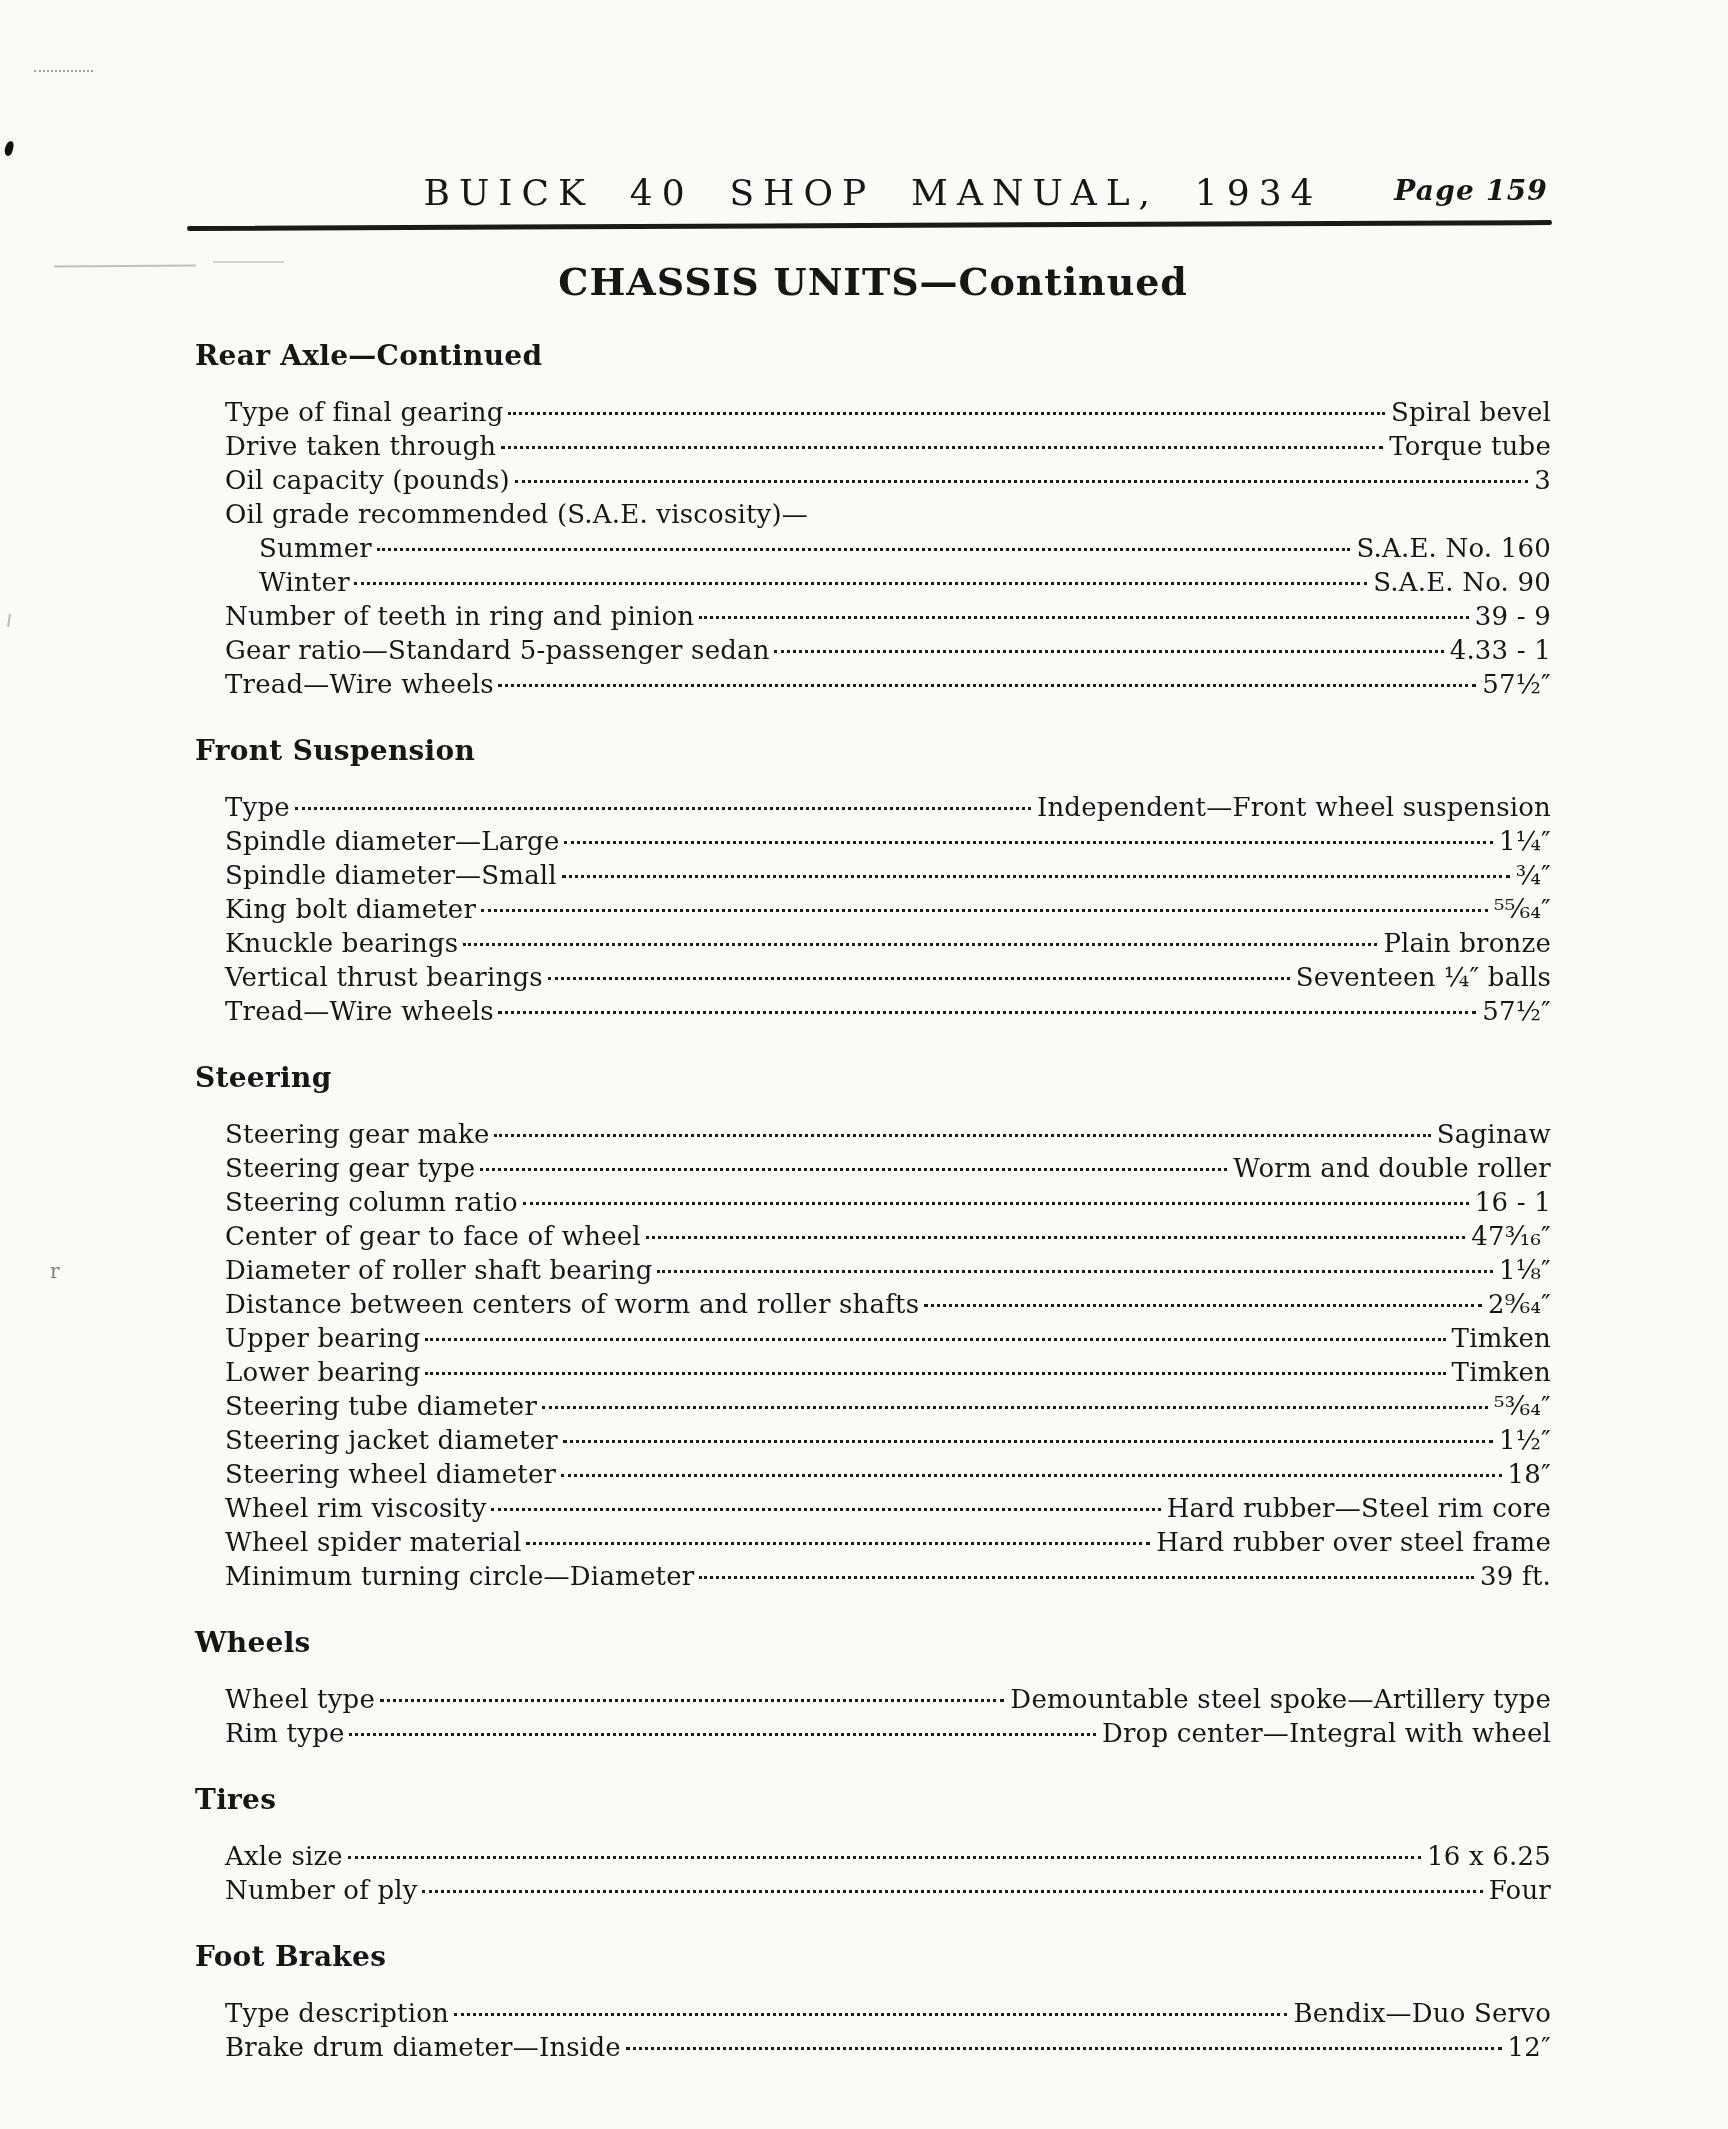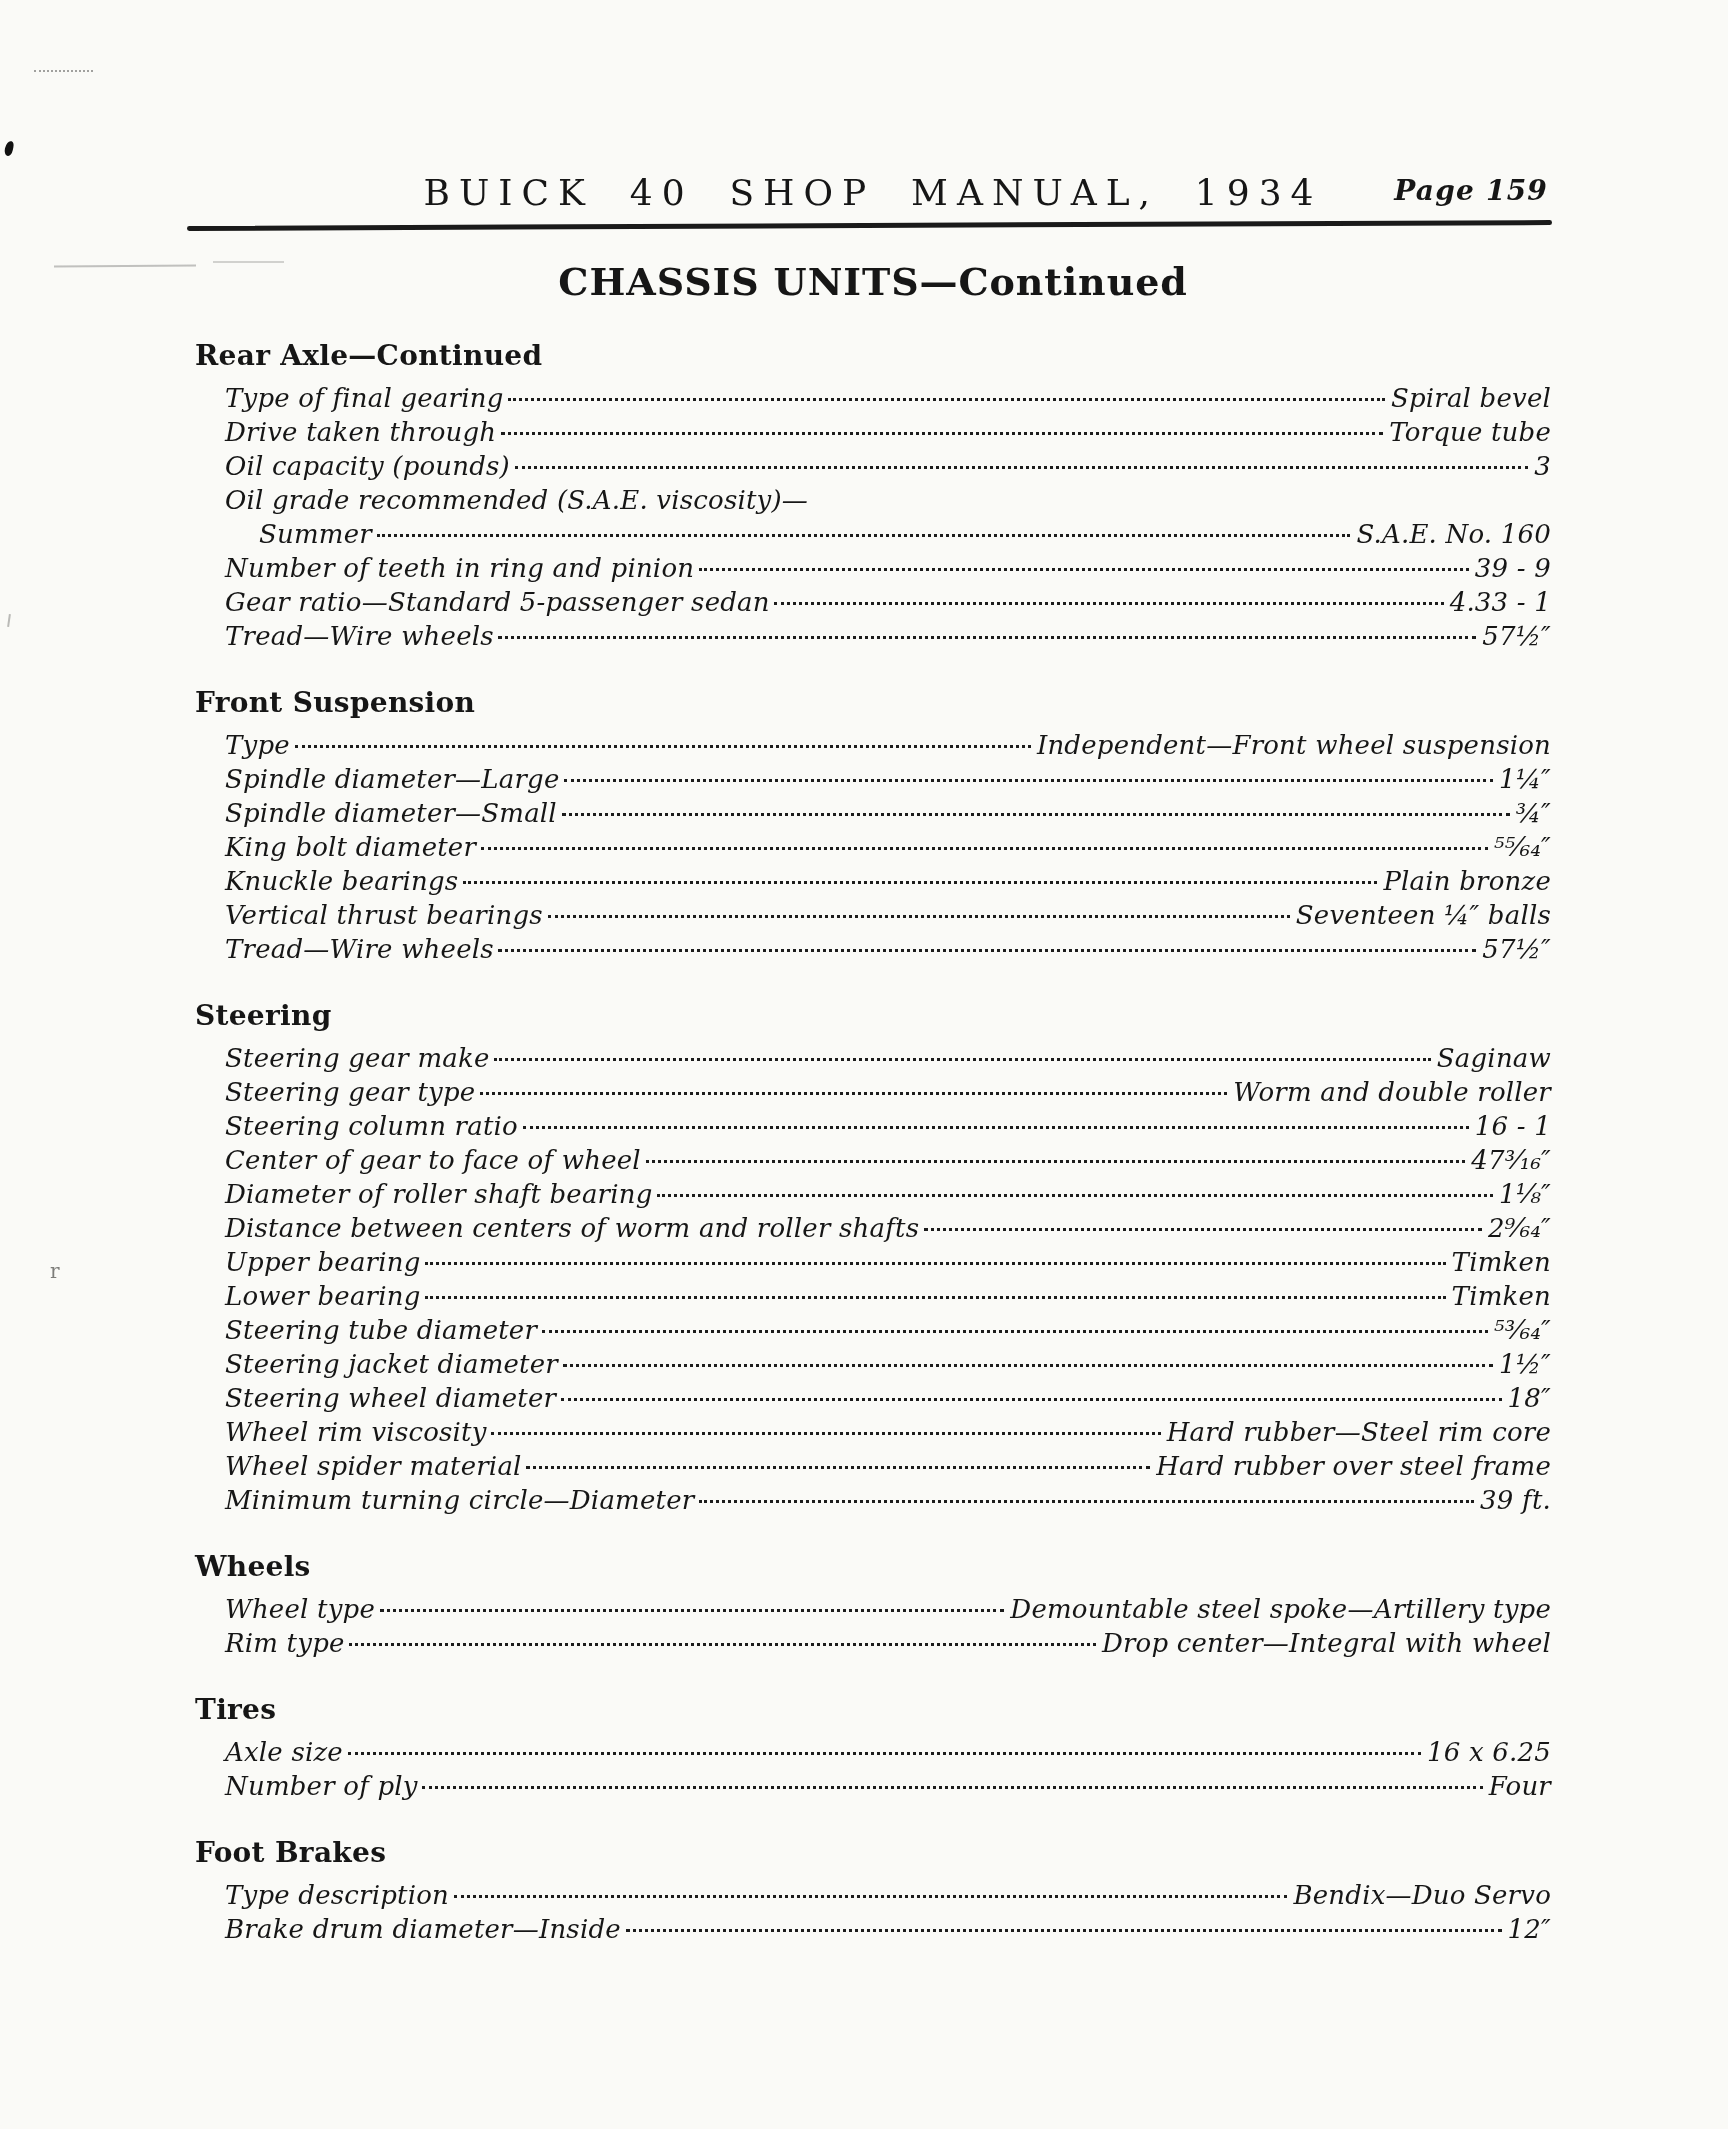--- a/index.html
+++ b/index.html
@@ -67,22 +67,21 @@
   .section:first-child {
     margin-top: 0;
   }
   .section-heading {
     font-weight: bold;
     font-size: 28px;
     line-height: 35px;
     letter-spacing: 0.3px;
   }
   .section-items {
-    margin-top: 8px;
-    font-style: italic;
+    margin-top: 22px;
   }
   .row {
     display: flex;
     align-items: baseline;
     font-size: 26px;
     line-height: 34px;
     padding-left: 30px;
     letter-spacing: 0.2px;
   }
   .row.indent {
@@ -193,20 +192,25 @@
     <span class="label">Oil grade recommended (S.A.E. viscosity)—</span>
 
   </div>
 
   <div class="row indent">
     <span class="label">Summer</span>
     <span class="dots"></span>
     <span class="value">S.A.E. No. 160</span>
   </div>
 
+  <div class="row indent">
+    <span class="label">Winter</span>
+    <span class="dots"></span>
+    <span class="value">S.A.E. No. 90</span>
+  </div>
 
 
   <div class="row">
     <span class="label">Number of teeth in ring and pinion</span>
     <span class="dots"></span>
     <span class="value">39 - 9</span>
   </div>
 
   <div class="row">
     <span class="label">Gear ratio—Standard 5-passenger sedan</span>

